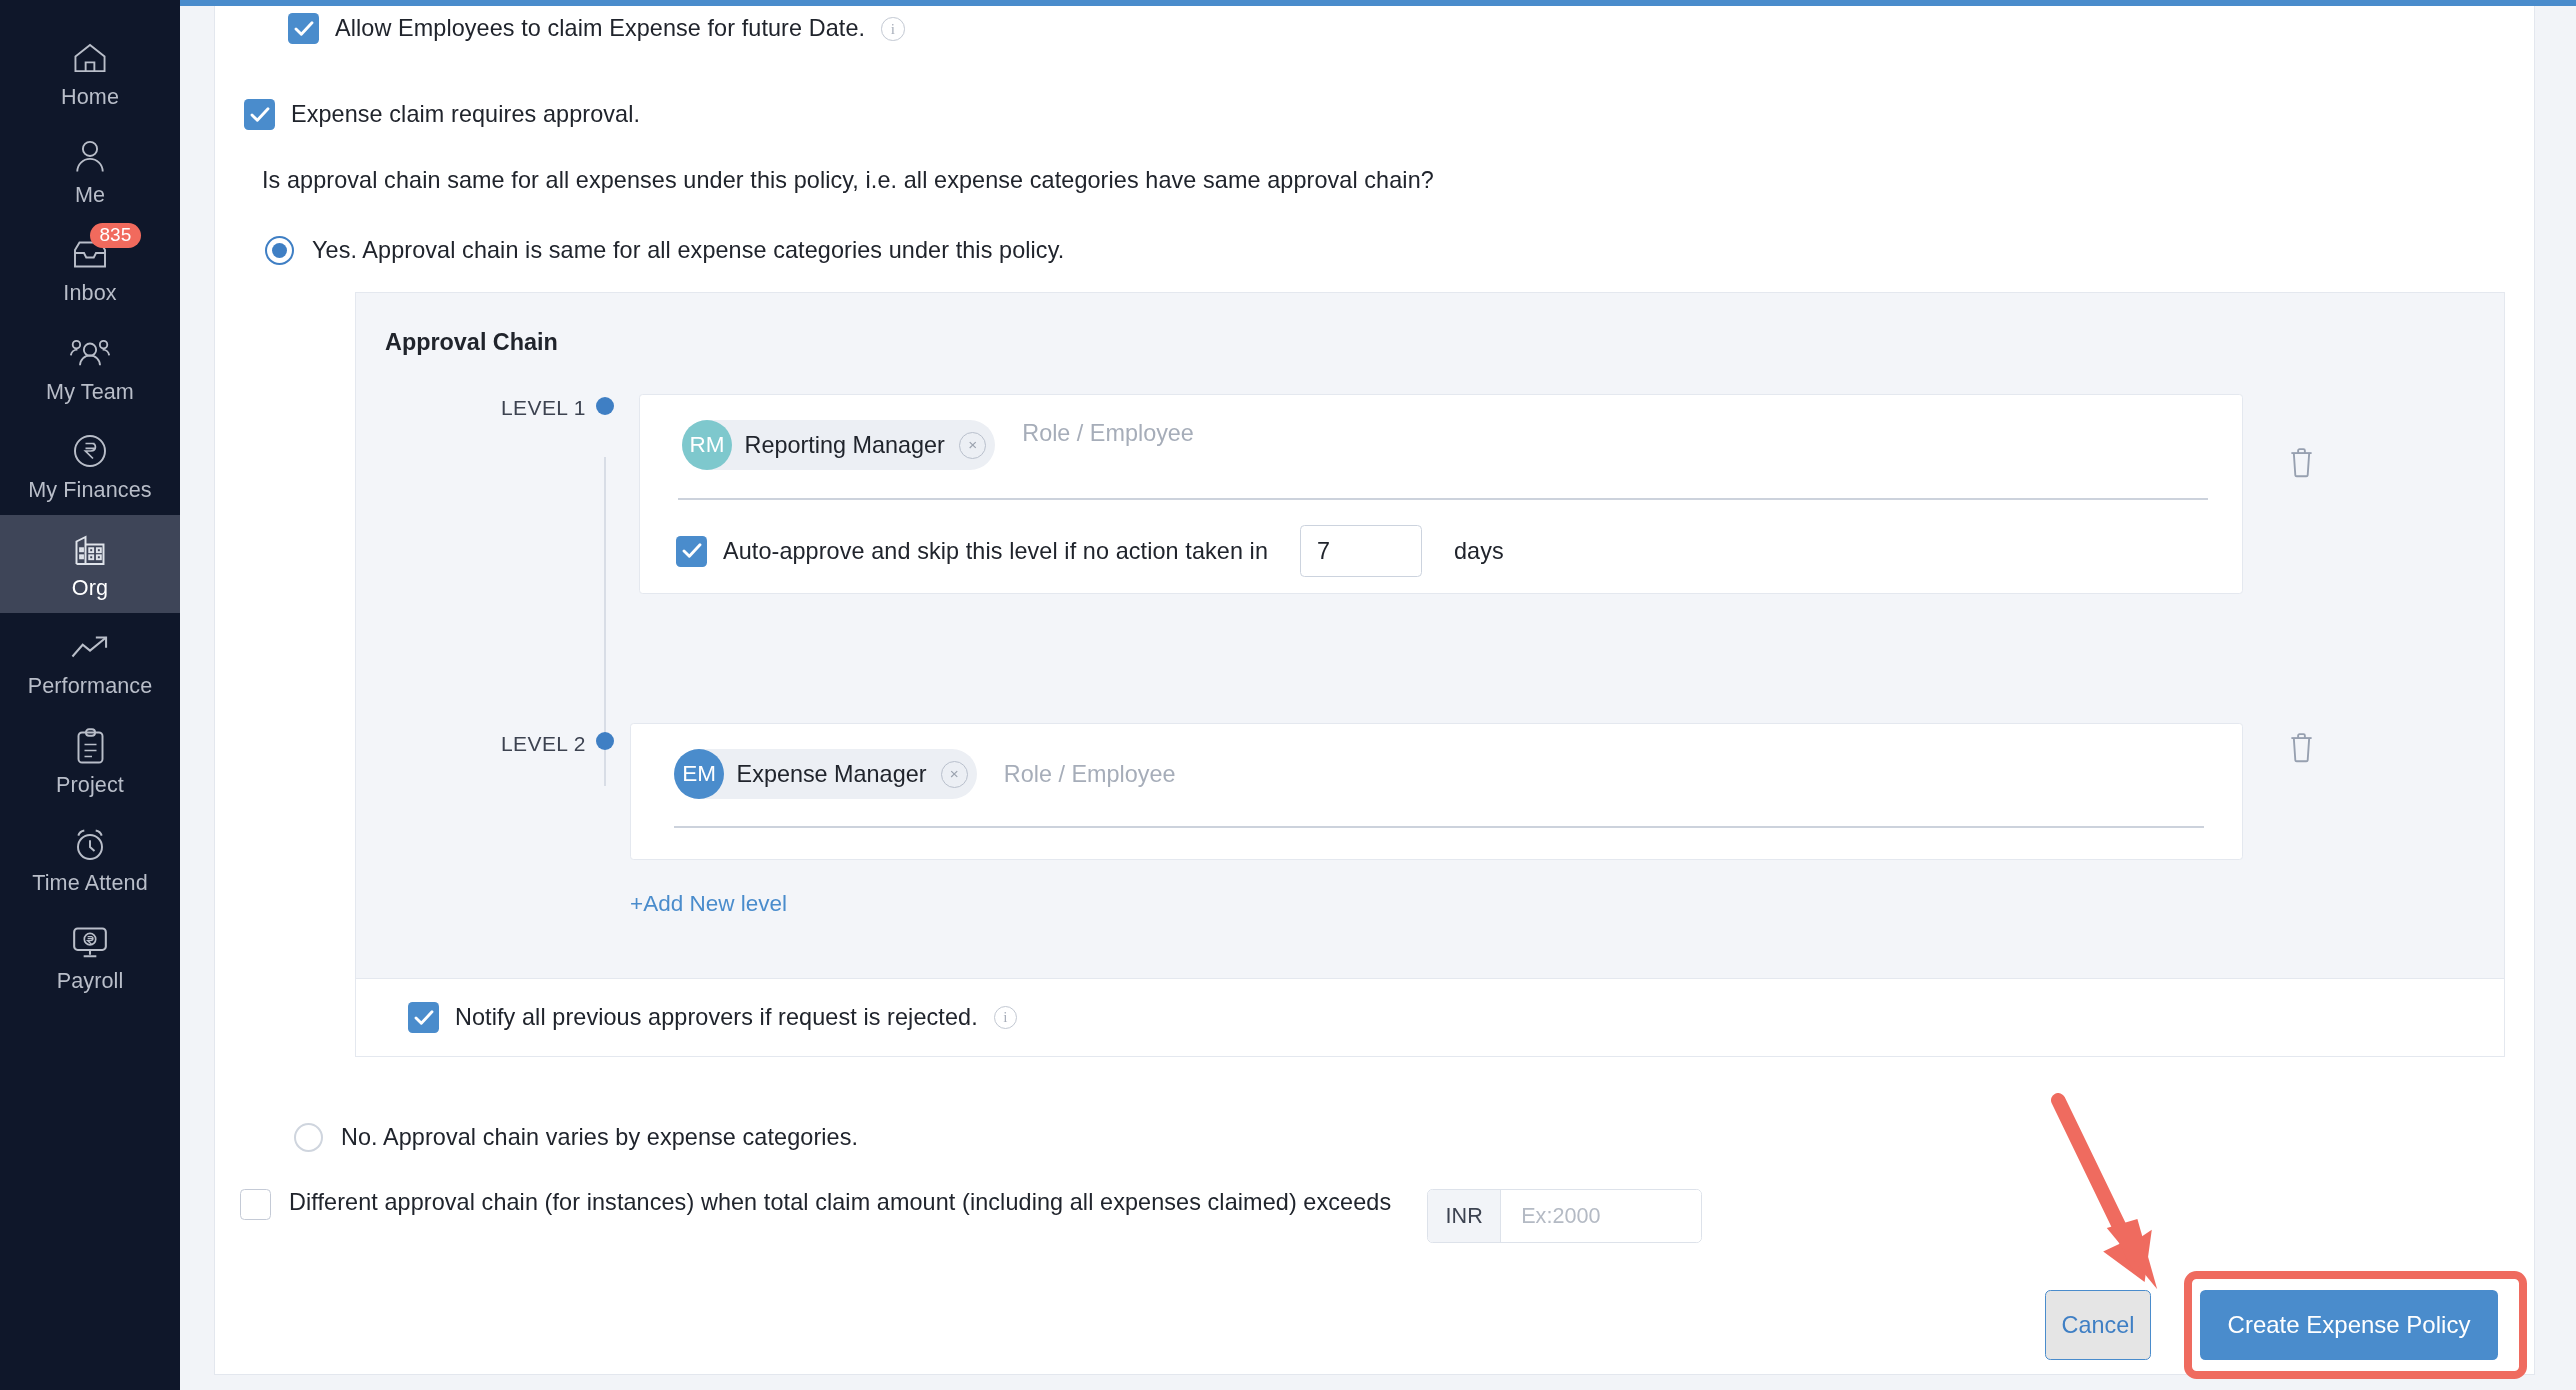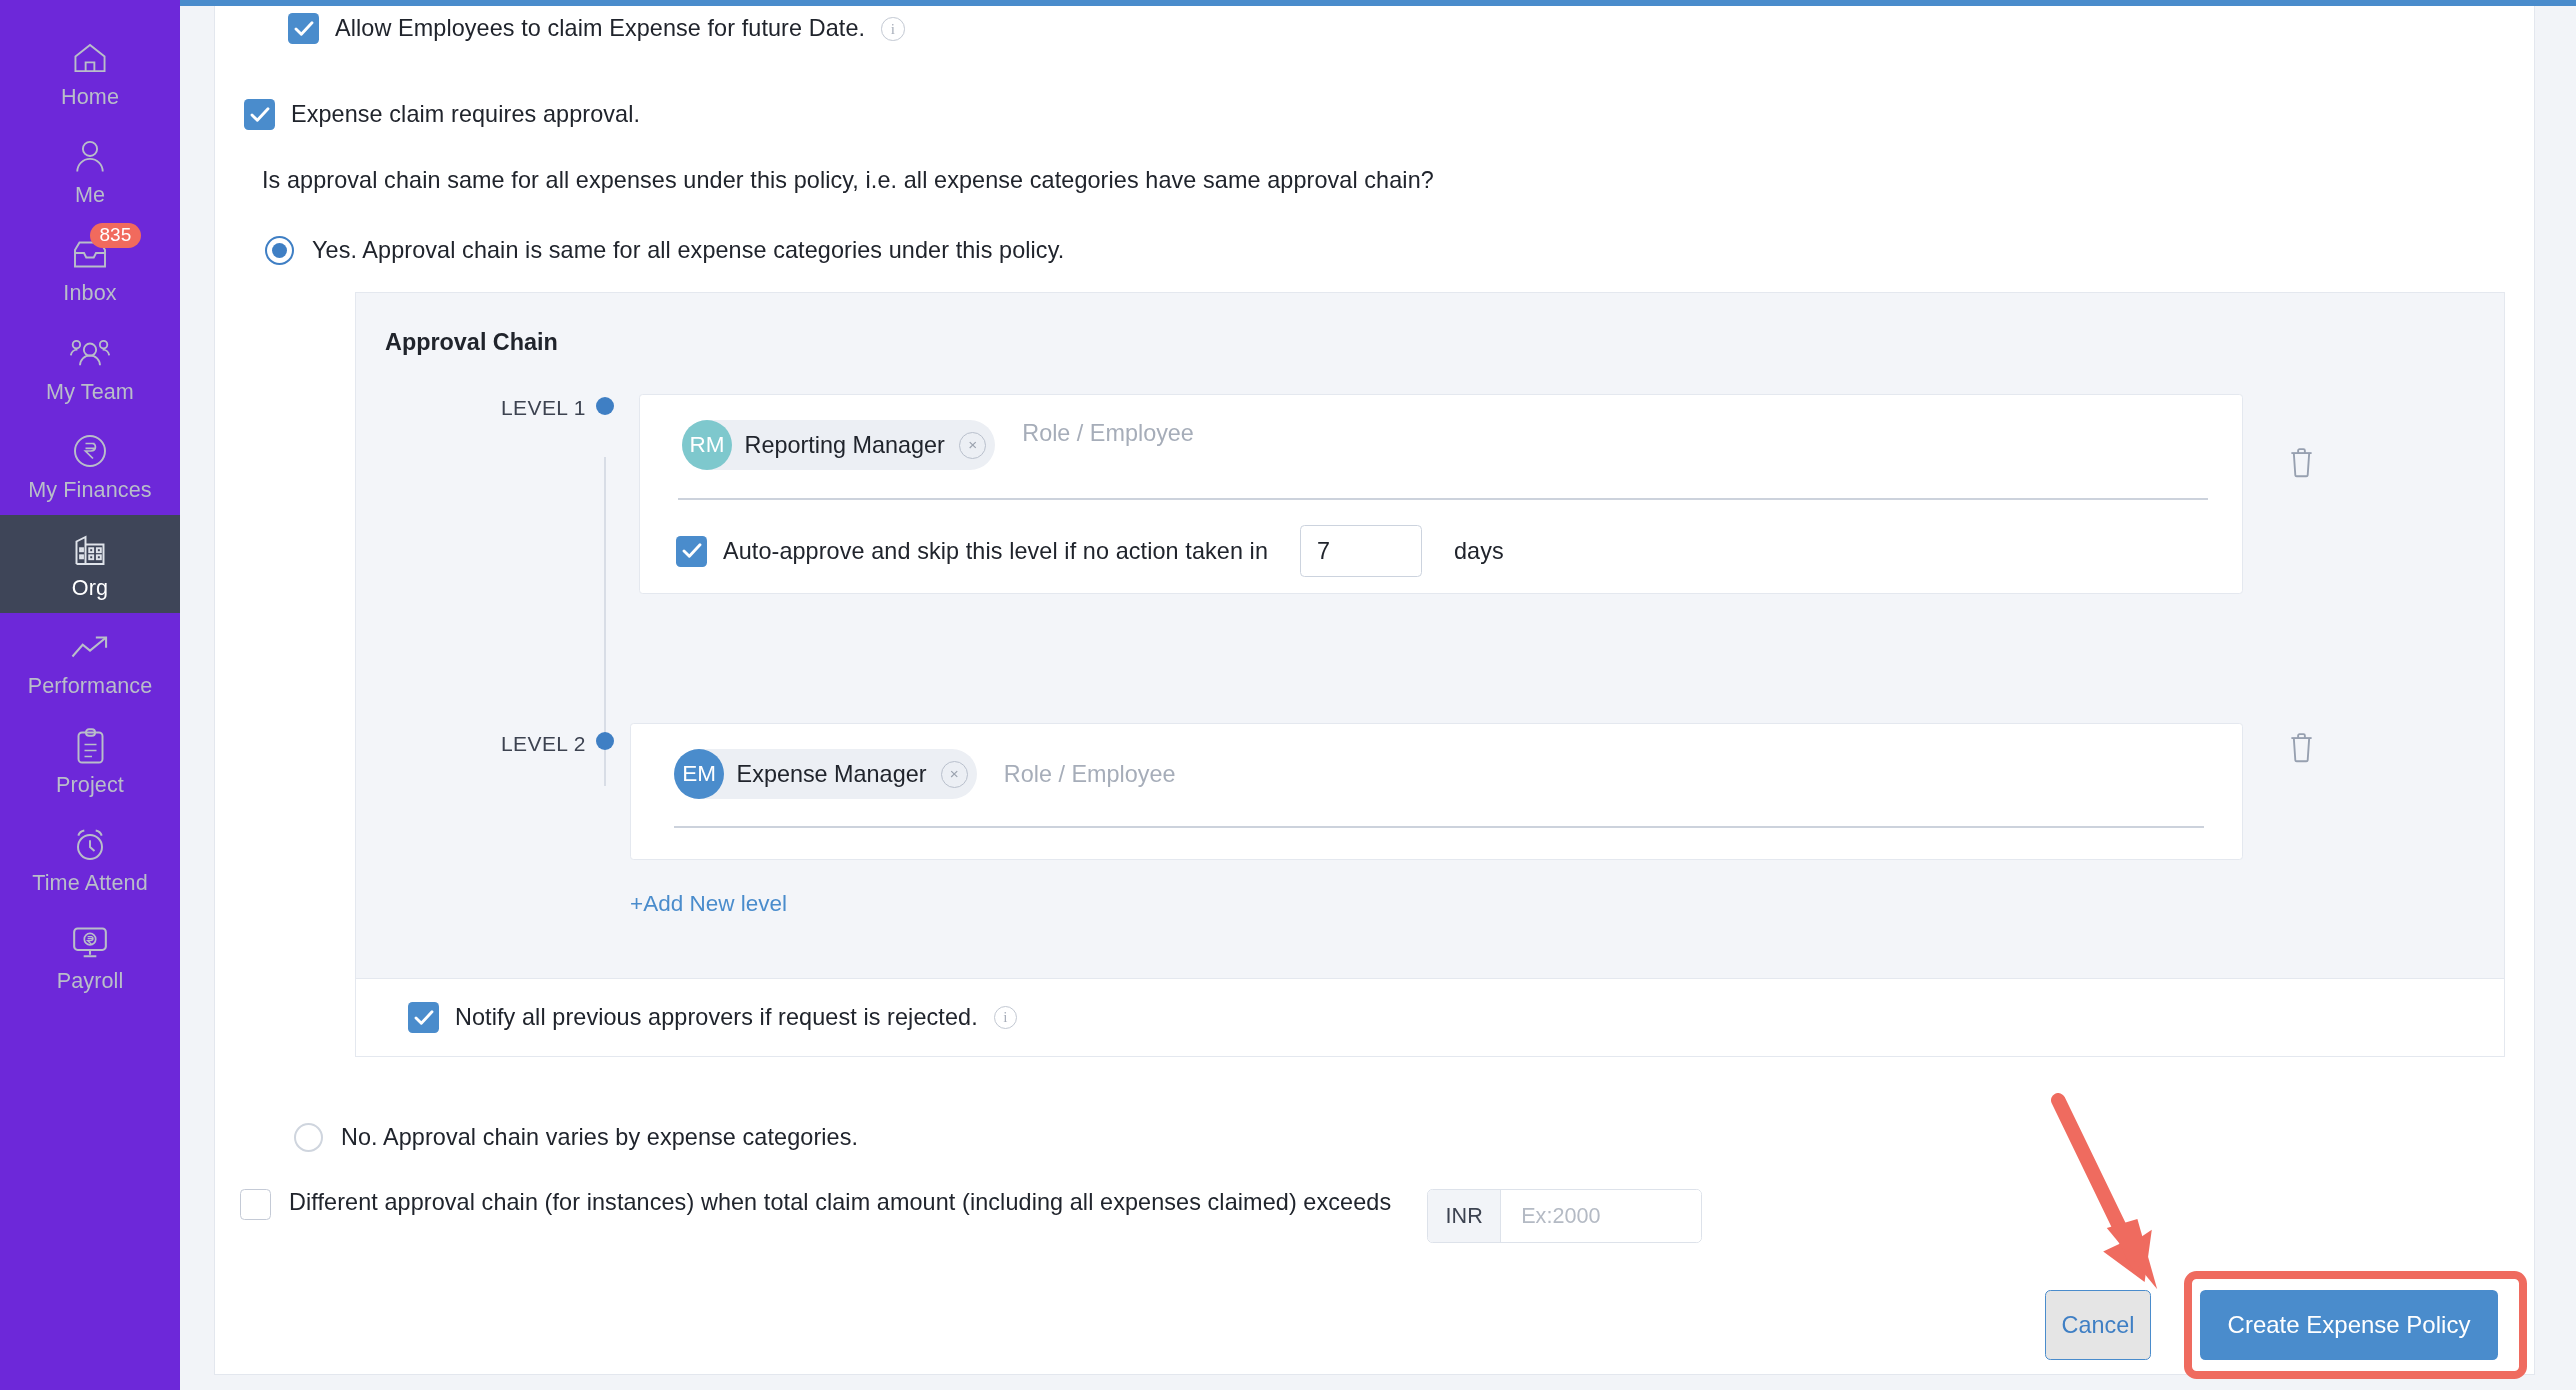--- a/index.html
+++ b/index.html
@@ -8,21 +8,21 @@
     background: #f2f4f8;
     font-family: "Liberation Sans", sans-serif;
     overflow: hidden;
   }
   #root { position: relative; width: 2576px; height: 1390px; }
 
   
   #sidebar {
     position: absolute; left: 0; top: 0;
     width: 180px; height: 1390px;
-    background: #6d28d9;
+    background: #0f172a;
     display: flex; flex-direction: column;
     align-items: center;
     padding-top: 23.4px;
   }
   .nav-item {
     width: 180px;
     padding: 15.3px 0 14.4px 0;
     display: flex; flex-direction: column; align-items: center;
     gap: 9px;
     cursor: pointer;

